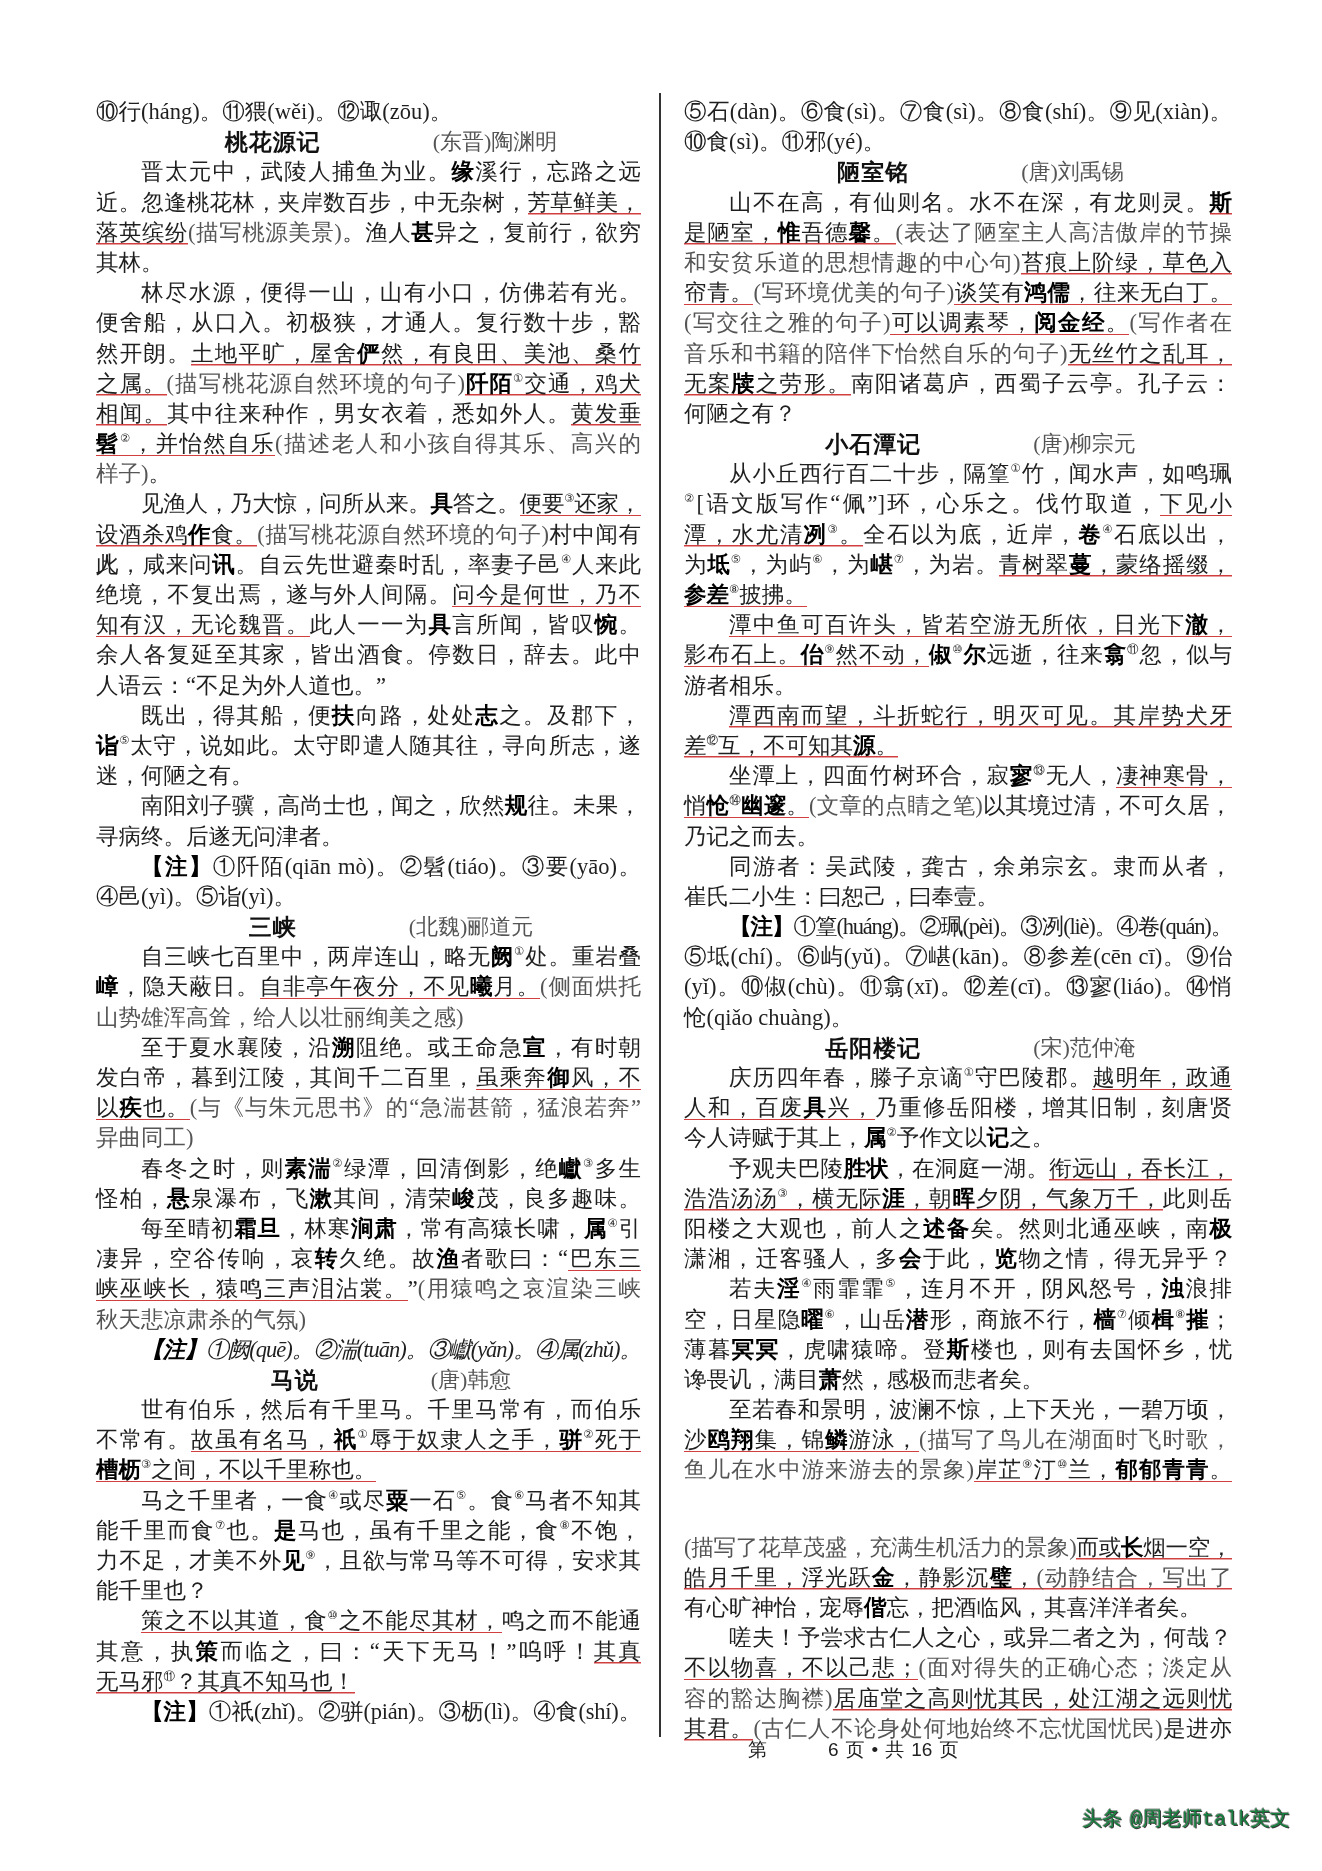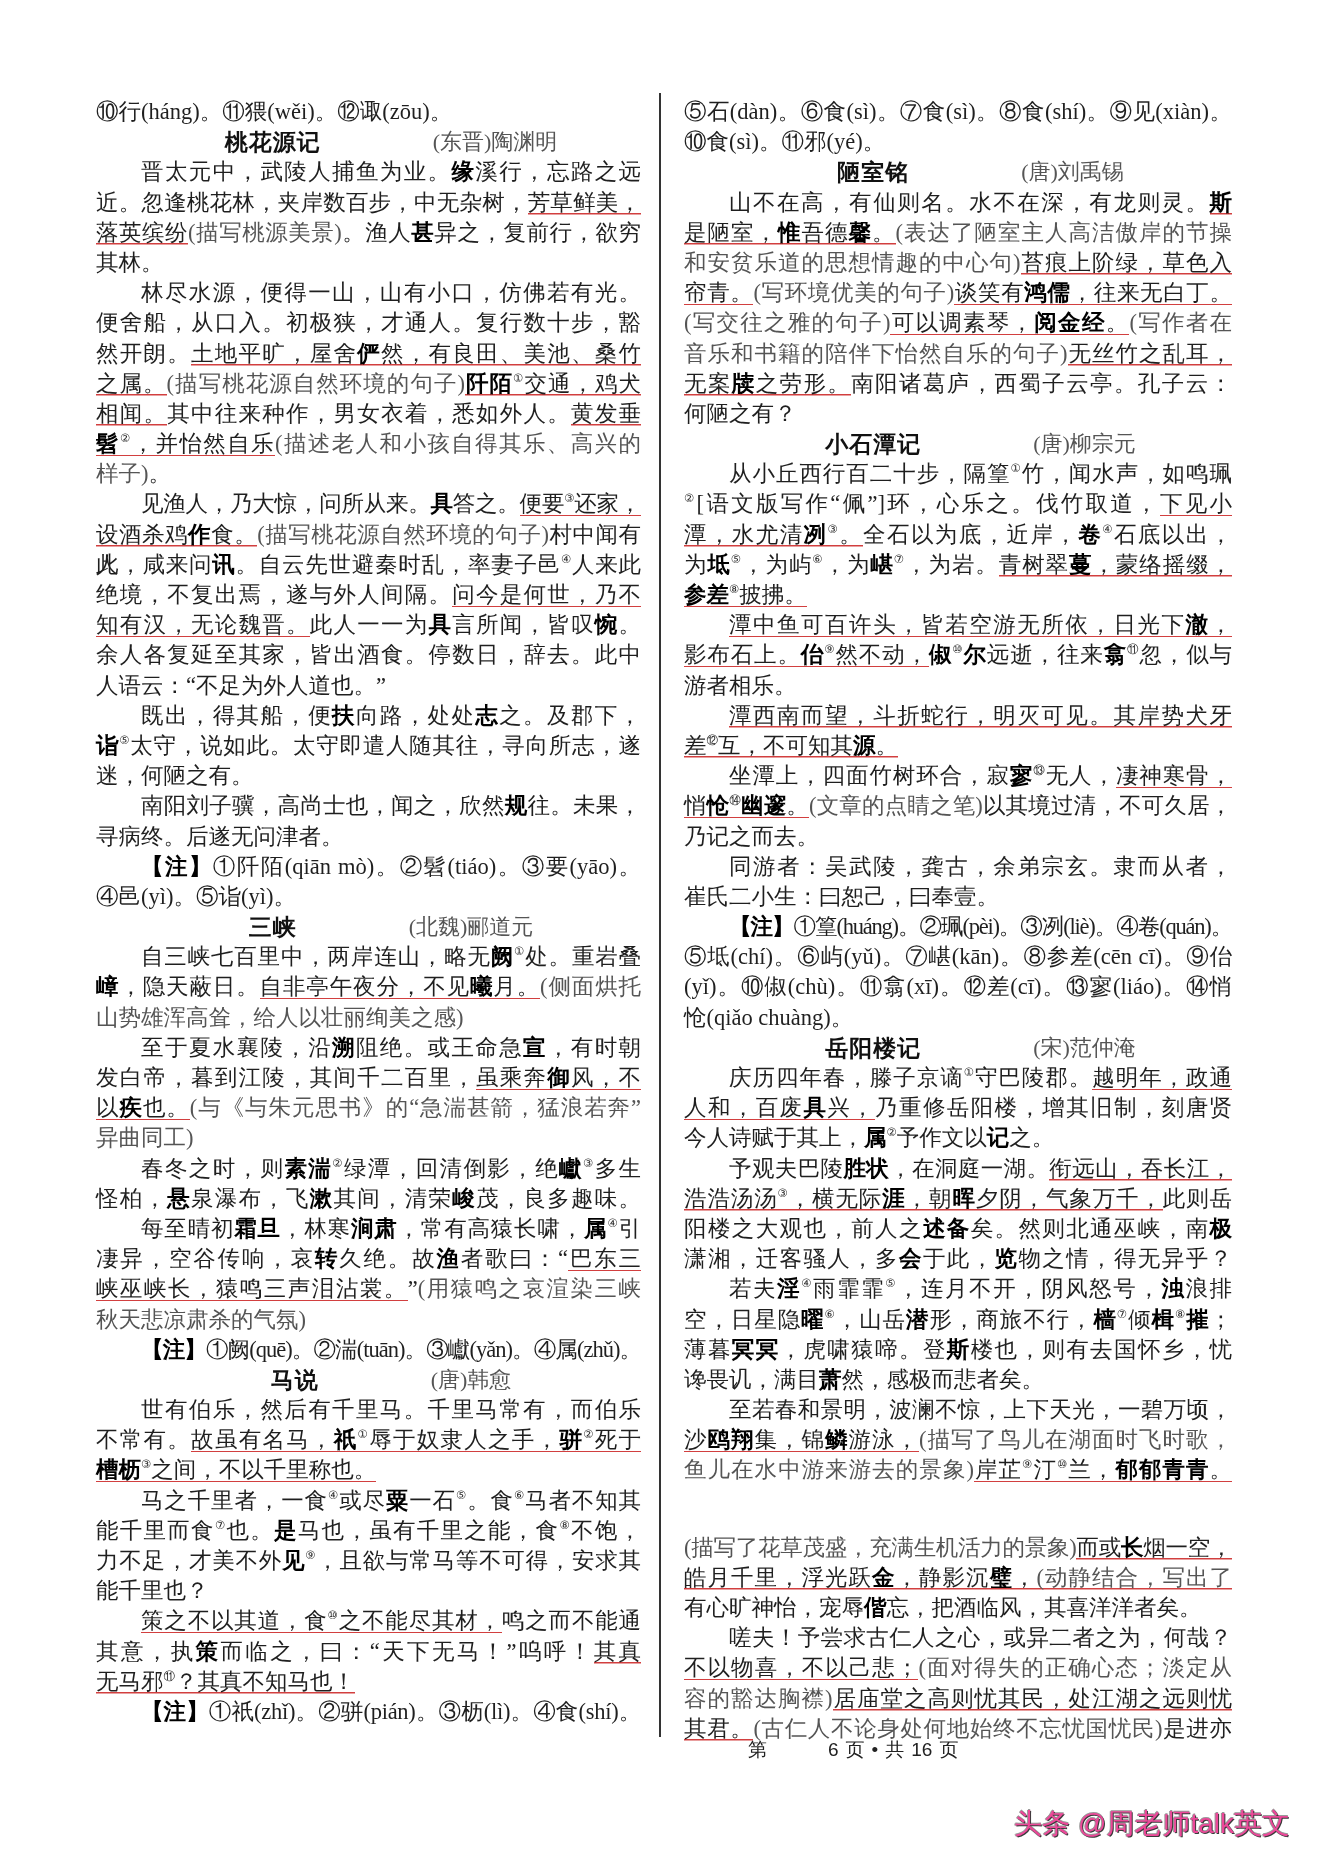--- a/index.html
+++ b/index.html
@@ -20,22 +20,22 @@
   .b{font-weight:700;color:#000;}
   .a{color:var(--annot);}
   .ul{background-image:linear-gradient(var(--ul),var(--ul));background-repeat:no-repeat;background-size:100% 1.5px;background-position:0 100%;}
   .sup{font-size:11.5px;vertical-align:9px;line-height:0;}
   .divider{position:absolute;left:659px;top:93px;width:1.5px;height:1644px;background:var(--rule);}
   .footer{position:absolute;top:1737px;left:748px;height:26px;width:240px;
           font-family:"Liberation Sans","DejaVu Sans",sans-serif;font-size:19px;color:#222;line-height:26px;}
   .footer .f-prefix{position:absolute;left:0;top:0;}
   .footer .f-rest{position:absolute;left:80px;top:0;white-space:nowrap;}
   .footer .gap{display:inline-block;width:7px;}
-  .watermark{position:absolute;right:32px;top:1805px;font-family:Liberation Sans, sans-serif;
-             font-size:28px;color:#ec4899;white-space:nowrap;
+  .watermark{position:absolute;right:32px;top:1805px;font-family:Liberation Mono, monospace;
+             font-size:20px;color:#15803d;white-space:nowrap;
              text-shadow:1px 1px 0 #3a3a3a,-1px 0 0 #9a9a9a,0 -1px 0 #9a9a9a,0 0 1px #555;}
   .wm-handle{margin-left:8px;}
 </style>
 </head>
 <body>
 
 <div class="page">
   <div class="col col-left">
       <div class="line plain"><span>⑩行(háng)。⑪猥(wěi)。⑫诹(zōu)。</span></div>
       <div class="line title">
@@ -77,21 +77,21 @@
       <div class="line first"><span>至于夏水襄陵，沿</span><span class="b">溯</span><span>阻绝。或王命急</span><span class="b">宣</span><span>，有时朝</span></div>
       <div class="line full"><span>发白帝，暮到江陵，其间千二百里，</span><span class="ul"><span>虽乘奔</span><span class="b">御</span><span>风，不</span></span></div>
       <div class="line full"><span class="ul"><span>以</span><span class="b">疾</span><span>也。</span></span><span class="a">(与《与朱元思书》的“急湍甚箭，猛浪若奔”</span></div>
       <div class="line last"><span class="a">异曲同工)</span></div>
       <div class="line first"><span>春冬之时，则</span><span class="b">素湍</span><span class="sup">②</span><span>绿潭，回清倒影，绝</span><span class="b">巘</span><span class="sup">③</span><span>多生</span></div>
       <div class="line full"><span>怪柏，</span><span class="b">悬</span><span>泉瀑布，飞</span><span class="b">漱</span><span>其间，清荣</span><span class="b">峻</span><span>茂，良多趣味。</span></div>
       <div class="line first"><span>每至晴初</span><span class="b">霜旦</span><span>，林寒</span><span class="b">涧肃</span><span>，常有高猿长啸，</span><span class="b">属</span><span class="sup">④</span><span>引</span></div>
       <div class="line full"><span>凄异，空谷传响，哀</span><span class="b">转</span><span>久绝。故</span><span class="b">渔</span><span>者歌曰：“</span><span class="ul"><span>巴东三</span></span></div>
       <div class="line full"><span class="ul"><span>峡巫峡长，猿鸣三声泪沾裳。</span></span><span>”</span><span class="a">(用猿鸣之哀渲染三峡</span></div>
       <div class="line last"><span class="a">秋天悲凉肃杀的气氛)</span></div>
-      <div class="line first" style="letter-spacing: -1px;"><span class="b">【注】</span><span>①阙(quē)。②湍(tuān)。③巘(yǎn)。④属(zhǔ)。</span></div>
+      <div class="line first" style="letter-spacing: -1px; font-style: italic;"><span class="b">【注】</span><span>①阙(quē)。②湍(tuān)。③巘(yǎn)。④属(zhǔ)。</span></div>
       <div class="line title">
         <span class="title-text">马说</span>
         <span class="author-text">(唐)韩愈</span>
       </div>
       <div class="line first"><span>世有伯乐，然后有千里马。千里马常有，而伯乐</span></div>
       <div class="line full"><span>不常有。</span><span class="ul"><span>故虽有名马，</span><span class="b">祇</span><span class="sup">①</span><span>辱于奴隶人之手，</span><span class="b">骈</span><span class="sup">②</span><span>死于</span></span></div>
       <div class="line last"><span class="ul"><span class="b">槽枥</span><span class="sup">③</span><span>之间，不以千里称也。</span></span></div>
       <div class="line first"><span>马之千里者，一食</span><span class="sup">④</span><span>或尽</span><span class="b">粟</span><span>一石</span><span class="sup">⑤</span><span>。食</span><span class="sup">⑥</span><span>马者不知其</span></div>
       <div class="line full"><span>能千里而食</span><span class="sup">⑦</span><span>也。</span><span class="b">是</span><span>马也，虽有千里之能，食</span><span class="sup">⑧</span><span>不饱，</span></div>
       <div class="line full"><span>力不足，才美不外</span><span class="b">见</span><span class="sup">⑨</span><span>，且欲与常马等不可得，安求其</span></div>

